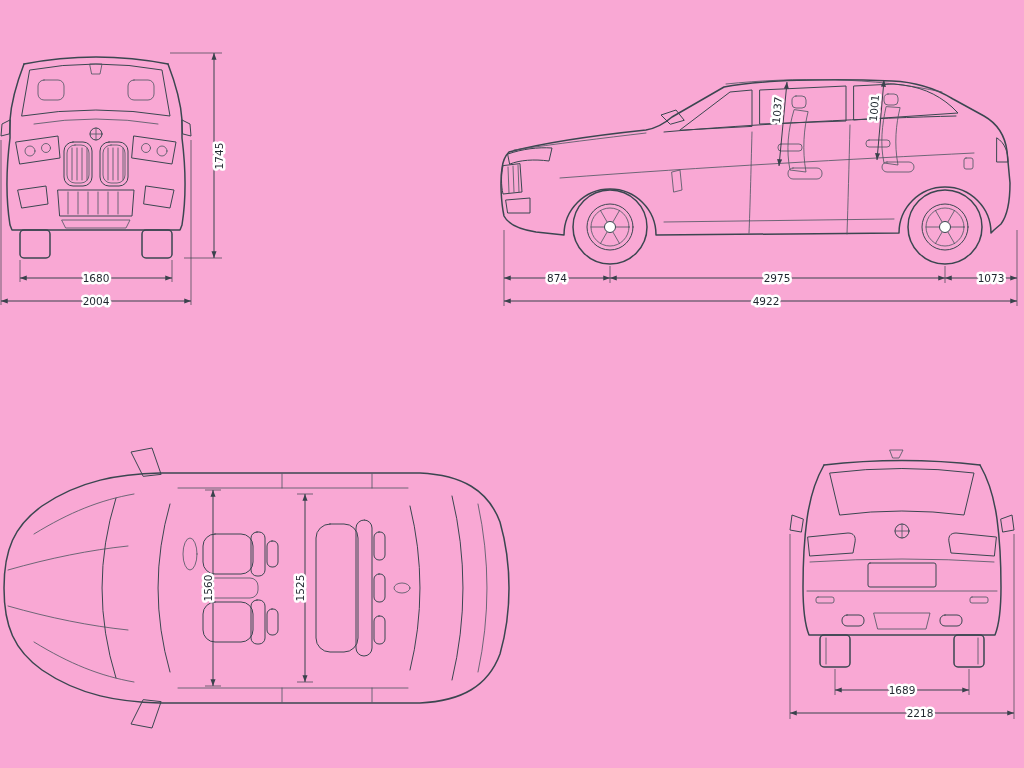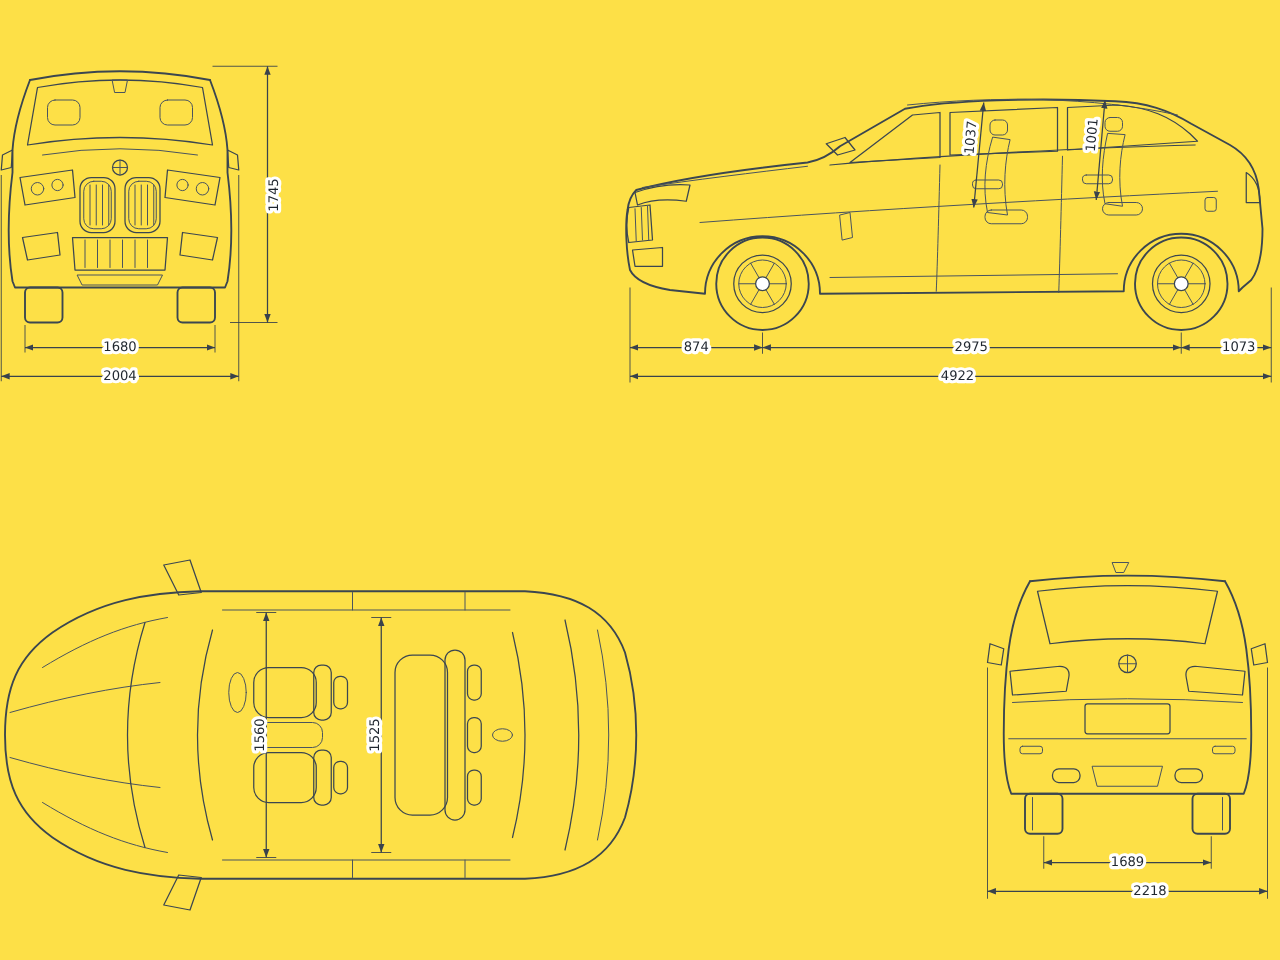--- a/index.html
+++ b/index.html
@@ -1,16 +1,16 @@
 <!DOCTYPE html>
 <html><head>
 <meta charset="utf-8">
 <style>
   html,body{margin:0;padding:0;background:#fff;}
-  #canvas{position:relative;width:1024px;height:768px;background:#fde047;overflow:hidden;
+  #canvas{position:relative;width:1024px;height:768px;background:#f9a8d4;overflow:hidden;
           font-family:"DejaVu Sans","Liberation Sans",sans-serif;}
   svg{position:absolute;overflow:visible;}
   .car{fill:none;stroke:#3b4650;stroke-width:1.5;stroke-linecap:round;stroke-linejoin:round;}
   .thin{fill:none;stroke:#3b4650;stroke-width:1;stroke-linecap:round;stroke-linejoin:round;}
   .xthin{fill:none;stroke:#4a545e;stroke-width:.8;stroke-linecap:round;stroke-linejoin:round;}
   .dimline{stroke:#39424c;stroke-width:1;fill:none;}
   .ext{stroke:#39424c;stroke-width:.7;fill:none;}
   .lbl{font:10.5px "DejaVu Sans","Liberation Sans",sans-serif;fill:#1f262e;
        paint-order:stroke;stroke:#ffffff;stroke-width:5px;stroke-linejoin:round;
        text-anchor:middle;dominant-baseline:central;}

